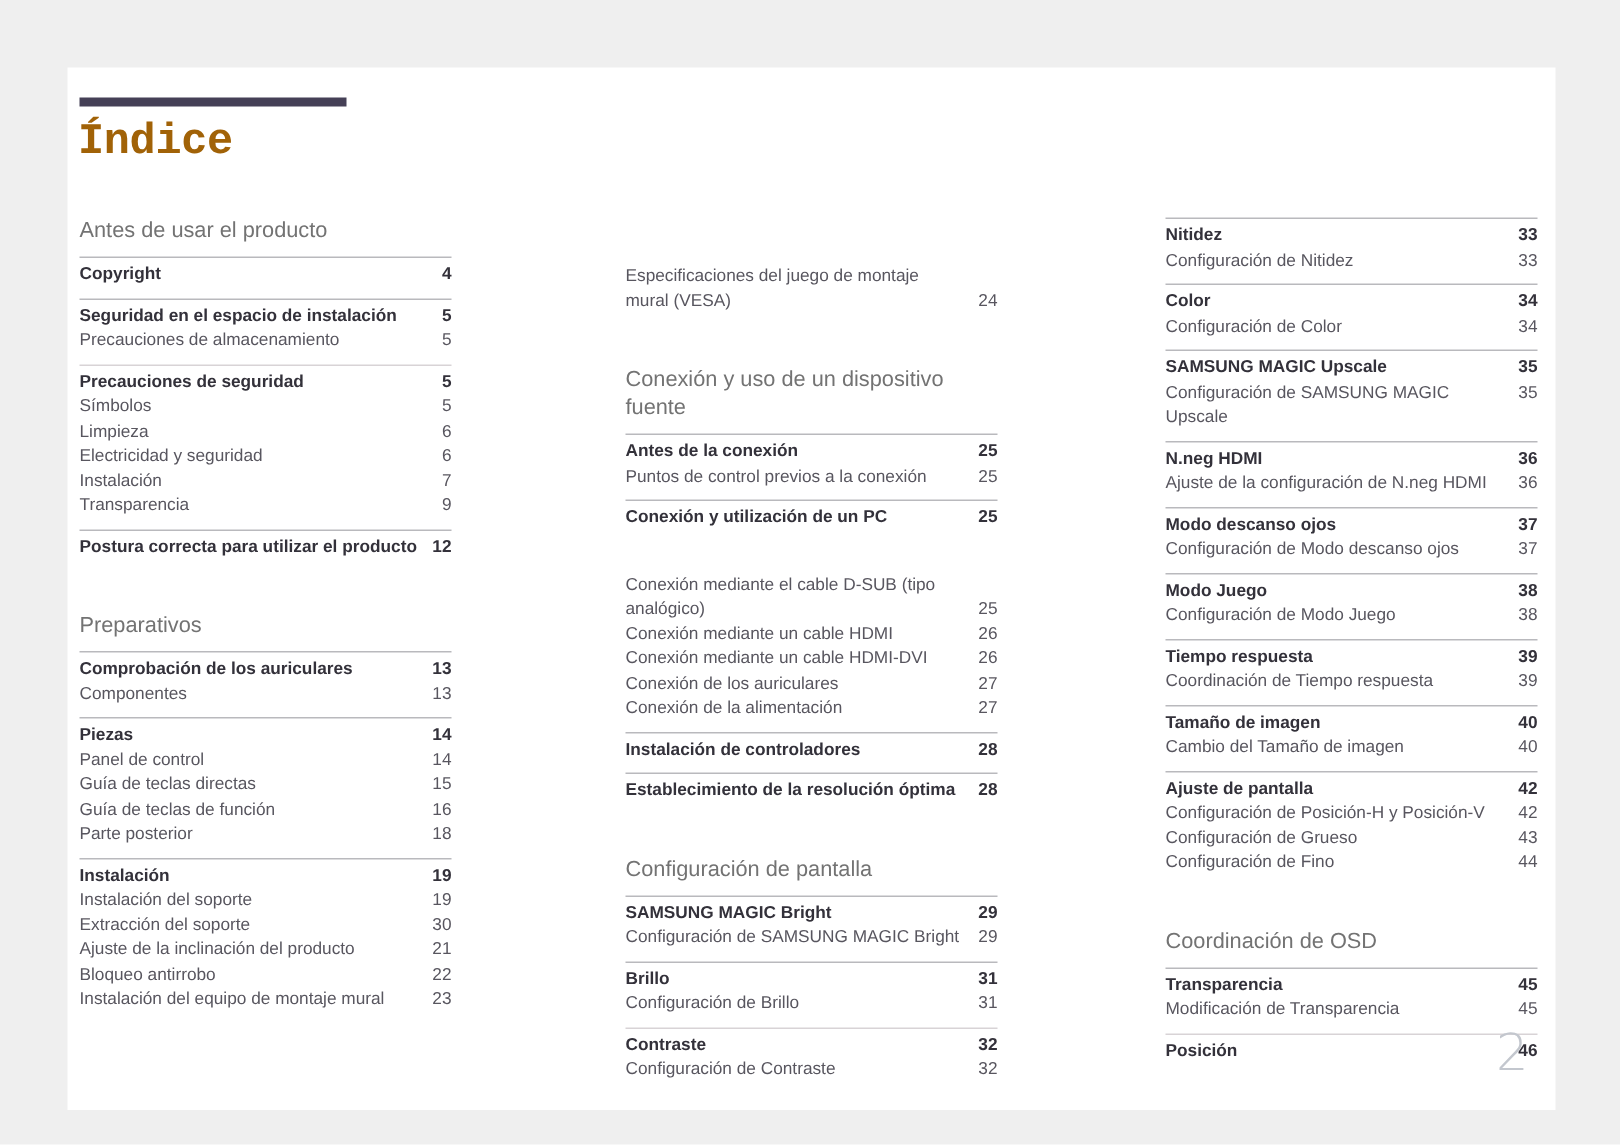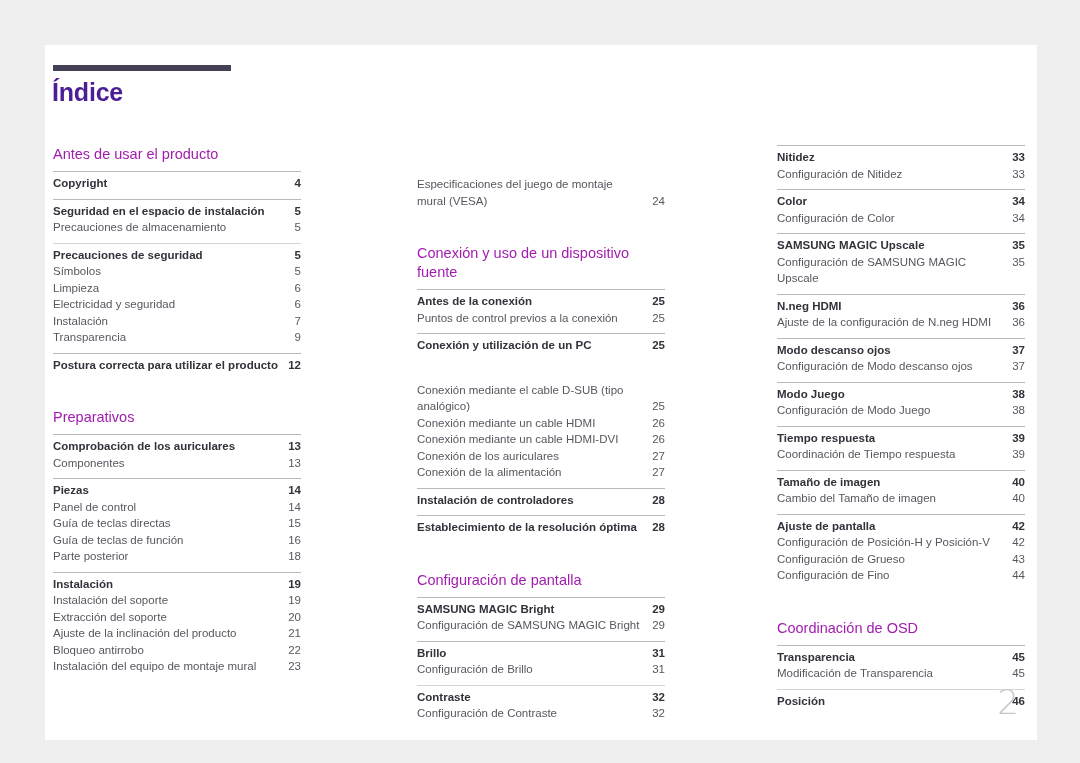--- a/index.html
+++ b/index.html
@@ -28,24 +28,25 @@
     left: 8px;
     top: 20px;
     width: 178px;
     height: 6px;
     background: #454056;
   }
   .doc-title {
     position: absolute;
     left: 7px;
     top: 33px;
-    font-size: 25px;
+    font-size: 29px;
     font-weight: bold;
-    color: #4c1d95;
+    color: #a16207;
     letter-spacing: -0.2px;
+    font-family: Liberation Mono, monospace;
   }
 
   
   .columns {
     position: absolute;
     left: 0;
     top: 100px;
     width: 992px;
     height: 580px;
   }
@@ -53,21 +54,21 @@
     position: absolute;
     top: 0;
     width: 248px;
   }
   .col-1 { left: 8px; }
   .col-2 { left: 372px; }
   .col-3 { left: 732px; }
 
   
   .sec-head {
-    color: #a21caf;
+    color: #737373;
     font-size: 14.5px;
     line-height: 19px;
     margin: 0 0 7px 0;
     font-weight: normal;
   }
 
   
   .group {
     border-top: 1px solid #b9b9bd;
     padding-top: 3px;
@@ -222,21 +223,21 @@
           <div class="row head">
             <span class="txt">Instalación</span>
             <span class="pg">19</span>
           </div>
           <div class="row">
             <span class="txt">Instalación del soporte</span>
             <span class="pg">19</span>
           </div>
           <div class="row">
             <span class="txt">Extracción del soporte</span>
-            <span class="pg">20</span>
+            <span class="pg">30</span>
           </div>
           <div class="row">
             <span class="txt">Ajuste de la inclinación del producto</span>
             <span class="pg">21</span>
           </div>
           <div class="row">
             <span class="txt">Bloqueo antirrobo</span>
             <span class="pg">22</span>
           </div>
           <div class="row">

